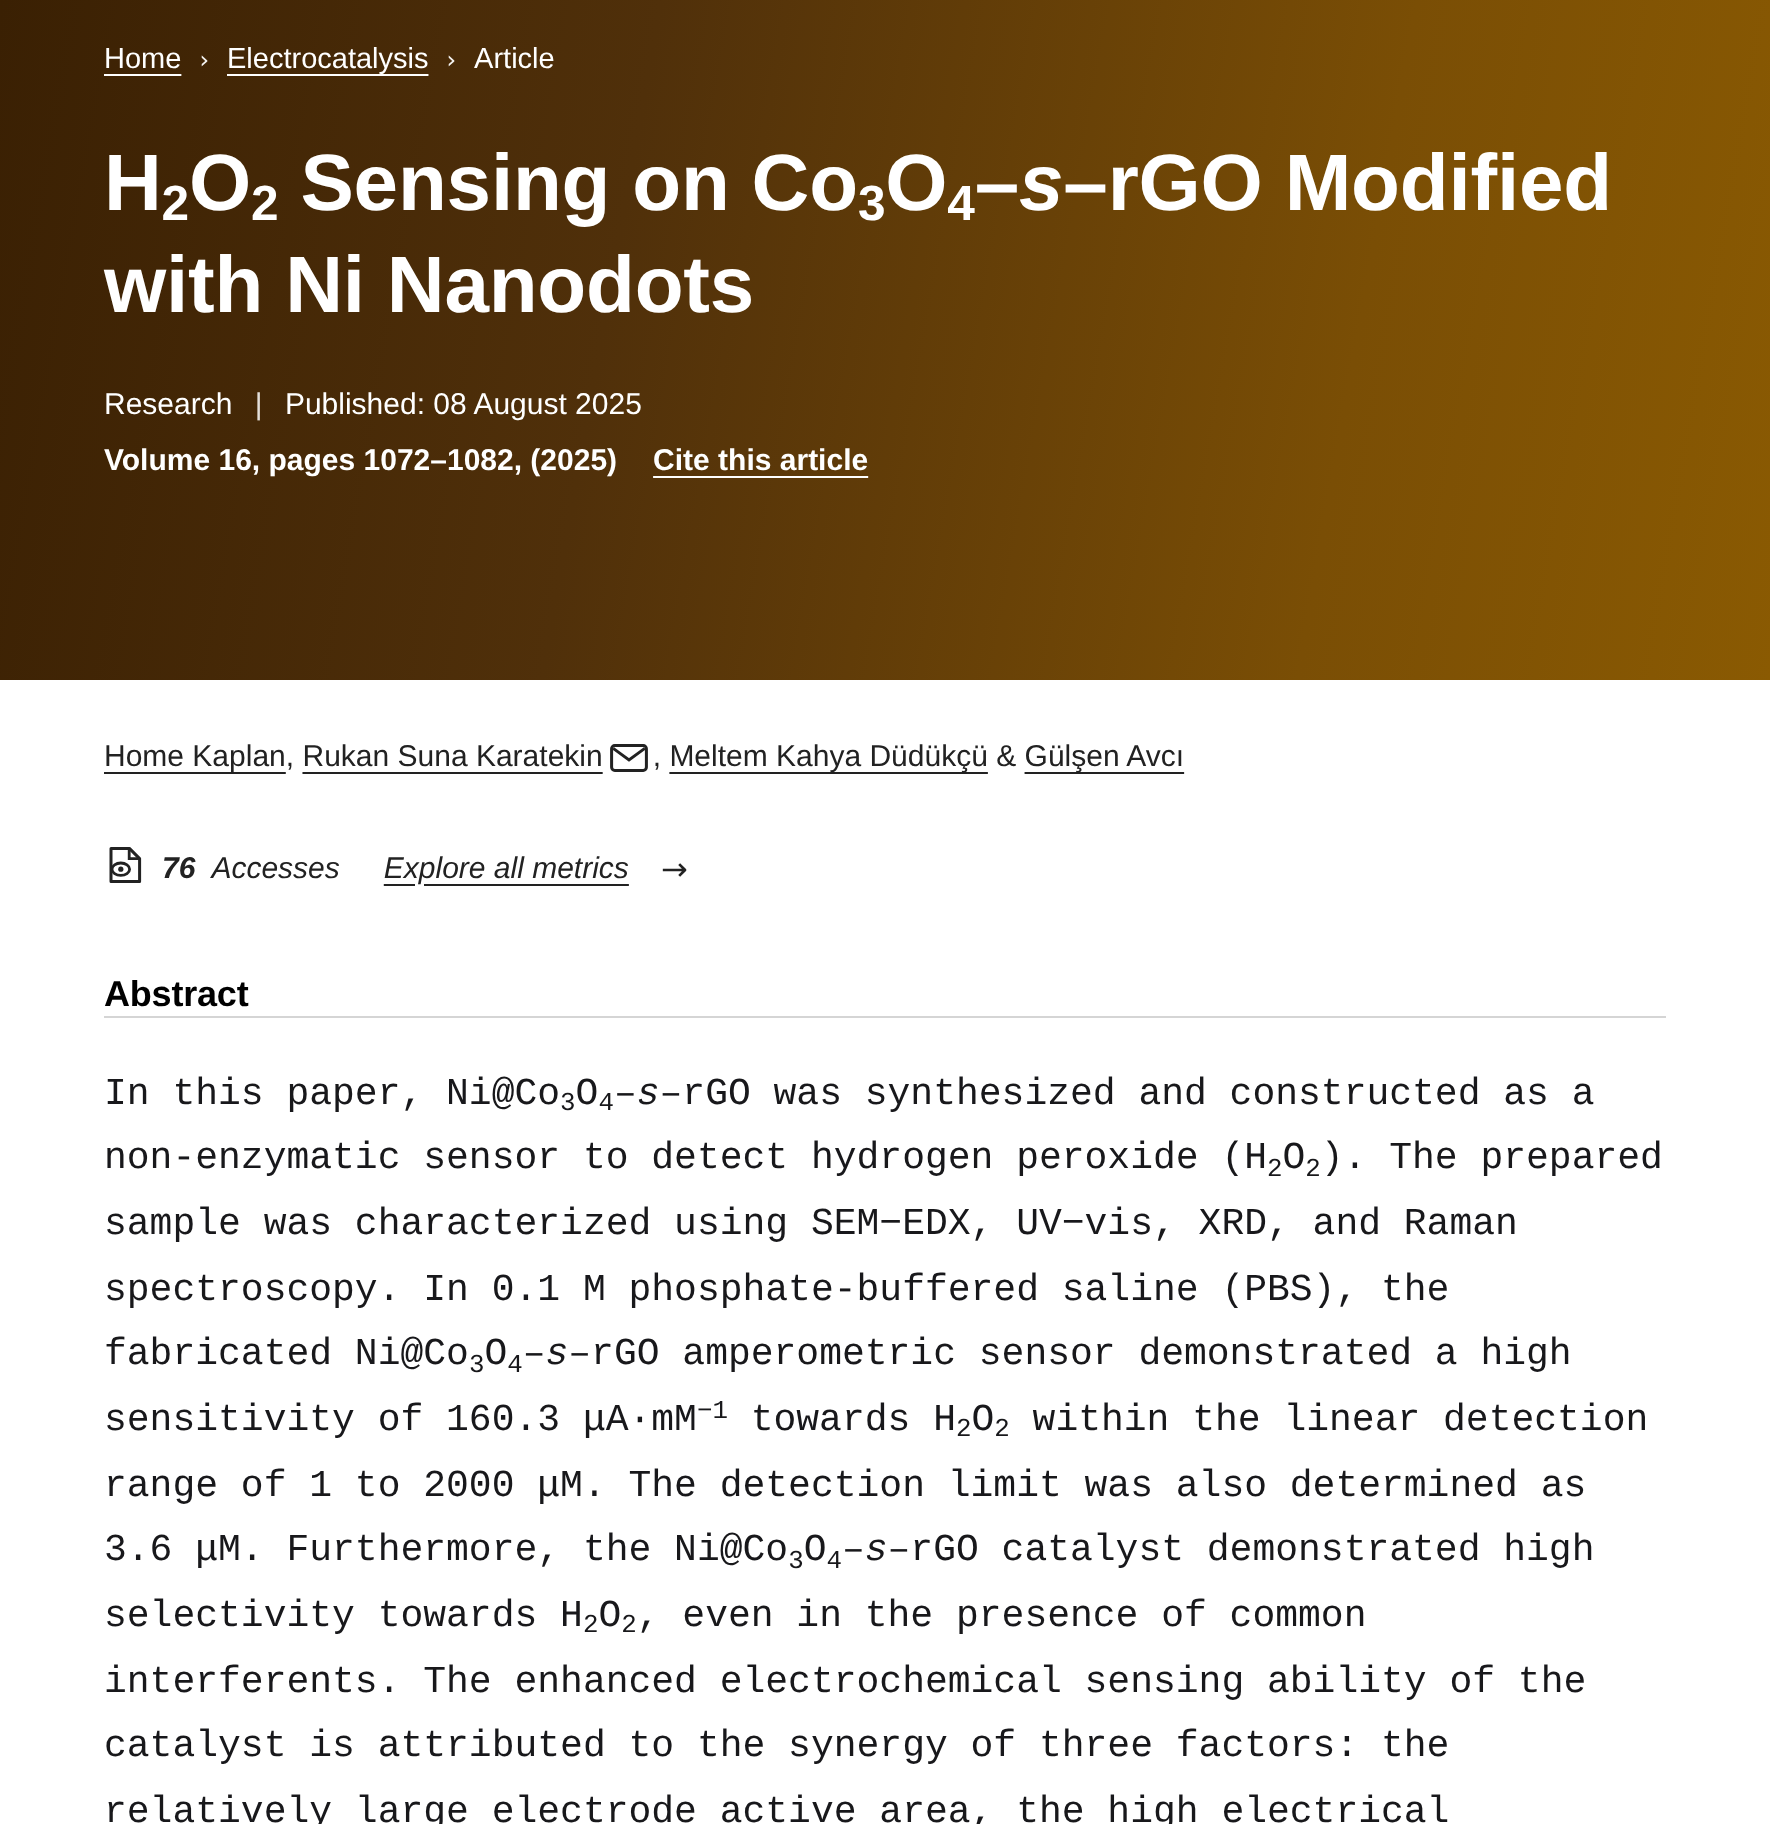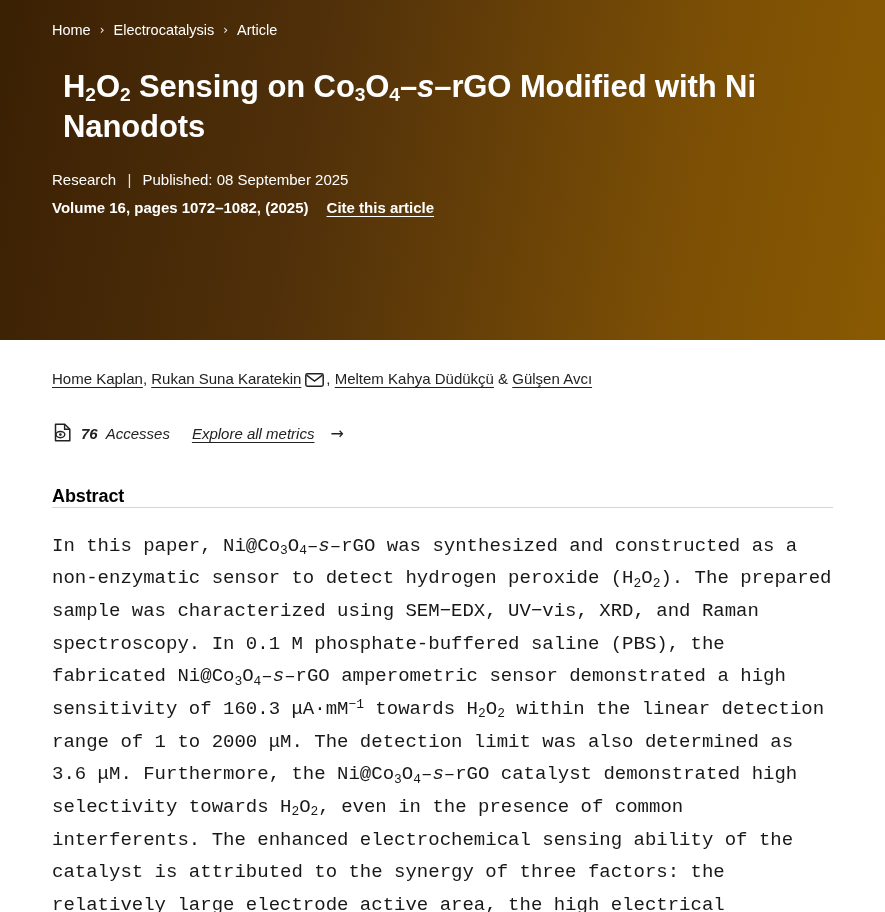--- a/index.html
+++ b/index.html
@@ -28,36 +28,37 @@
   .breadcrumb {
     display: flex;
     align-items: center;
     gap: 9px;
     font-size: 14.5px;
     color: #ffffff;
     padding-top: 4px;
   }
   .breadcrumb a {
     color: #ffffff;
+    text-decoration: underline;
     text-underline-offset: 3px;
     cursor: pointer;
   }
   .breadcrumb .sep {
     font-size: 12px;
     opacity: .95;
     font-family: "DejaVu Sans", sans-serif;
   }
   .breadcrumb .current { color: #ffffff; }
 
   .title {
     color: #ffffff;
-    font-size: 31px;
+    font-size: 40px;
     line-height: 1.28;
     font-weight: 700;
-    margin: 29px 0 0 11px;
+    margin: 29px 0 0 0;
     max-width: 760px;
     letter-spacing: -0.1px;
   }
   .title sub { font-size: 0.62em; vertical-align: baseline; position: relative; bottom: -0.22em; }
   .title .ital { font-style: italic; }
 
   .meta-line {
     color: #ffffff;
     font-size: 15px;
     margin-top: 25px;
@@ -168,21 +169,21 @@
       <a>Electrocatalysis</a>
       <span class="sep">›</span>
       <span class="current">Article</span>
     </nav>
 
     <h1 class="title">H<sub>2</sub>O<sub>2</sub> Sensing on Co<sub>3</sub>O<sub>4</sub>–<span class="ital">s</span>–rGO Modified with Ni Nanodots</h1>
 
     <div class="meta-line">
       <span>Research</span>
       <span class="divider">|</span>
-      <span>Published: 08 September 2025</span>
+      <span>Published: 08 August 2025</span>
     </div>
 
     <div class="meta-line2">
       <span>Volume 16, pages 1072–1082, (2025)</span>
       <a>Cite this article</a>
     </div>
   </div>
 
   <div class="content">
 

